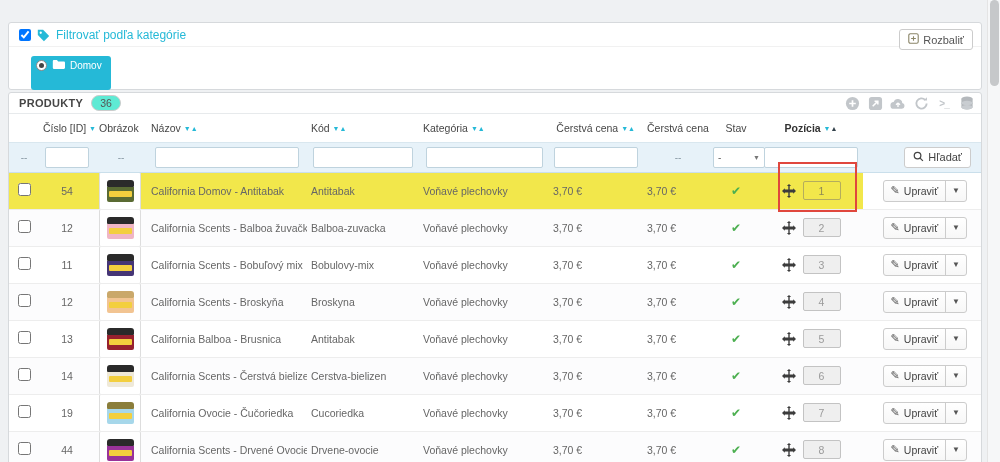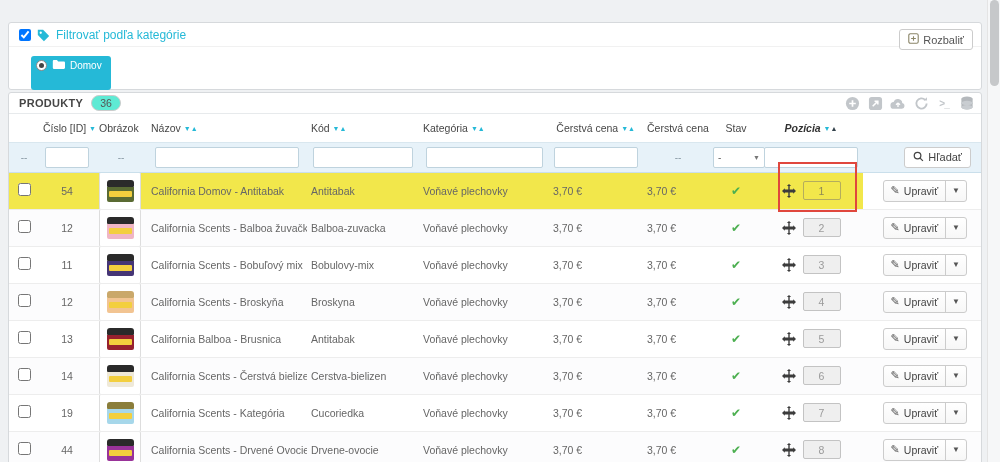--- a/index.html
+++ b/index.html
@@ -30,21 +30,21 @@
   .toolbar { position:absolute; right:6px; top:2px; display:flex; align-items:center; gap:7px; }
   .tb-icon { width:16px; height:16px; display:inline-flex; align-items:center; justify-content:center; cursor:pointer; }
   .tb-icon svg { display:block; }
   .sql-glyph { font-size:10px; font-weight:bold; color:#c2c6ca; letter-spacing:-1px; }
 
   table { width:100%; border-collapse:collapse; table-layout:fixed; font-size:10.5px; color:#666; }
   th { font-weight:normal; color:#474747; font-size:10.5px; white-space:nowrap; overflow:hidden; }
   .hdr-row th { height:28px; padding:0 4px; text-align:left; vertical-align:middle; }
   .hdr-row .c-price { text-align:right; padding-right:8px; }
   .hdr-row .c-stav, .hdr-row .c-pos { text-align:center; }
-  .hdr-pos { font-weight:bold; color:#333;font-style:italic; }
+  .hdr-pos { font-weight:bold; color:#333; }
   .sort { font-size:7px; vertical-align:1px; cursor:pointer; }
   .sort.desc { color:#25b9d7; }
   .sort.asc { color:#25b9d7; }
   .sort.active { color:#34424c; }
 
   .filter-row td { height:30px; background:#e7f2f9; border-top:1px solid #d9e7ef; border-bottom:1px solid #cadfeb; vertical-align:middle; text-align:center; }
   .filter-row .dash { color:#8a9aa5; font-size:10px; }
   .f-input { height:21px; border:1px solid #bfd3de; border-radius:2px; background:#fff; width:90%; padding:0 4px; font-size:10.5px; color:#555; }
   .f-input.small { width:44px; }
   .status-select { display:inline-flex; align-items:center; justify-content:space-between; width:52px; height:21px; background:#fff;
@@ -476,21 +476,21 @@
     <td class="c-img">
       <div class="thumb">
         <div class="can">
           <div class="lid" style="background: rgb(138, 125, 58);"></div>
           <div class="cbody" style="background: rgb(166, 215, 234);">
                     <div class="clabel"></div>
                   </div>
         </div>
       </div>
     </td>
-    <td class="c-name">California Scents - Kategória</td>
+    <td class="c-name">California Ovocie - Čučoriedka</td>
     <td class="c-code">Cucoriedka</td>
     <td class="c-cat">Voňavé plechovky</td>
     <td class="c-price">3,70 €</td>
     <td class="c-price">3,70 €</td>
     <td class="c-stav"><span class="check">✔</span></td>
     <td class="c-pos">
       <div class="wrap">
         <span class="move">
           <svg width="14" height="14" viewBox="0 0 16 16">
                     <path d="M8 0L5.6 2.4h1.6v4H3.2V4.8L0 8l3.2 3.2V9.6h4v4H5.6L8 16l2.4-2.4H8.8v-4h4v1.6L16 8l-3.2-3.2v1.6h-4v-4h1.6z" fill="#3c3c3c"></path>

